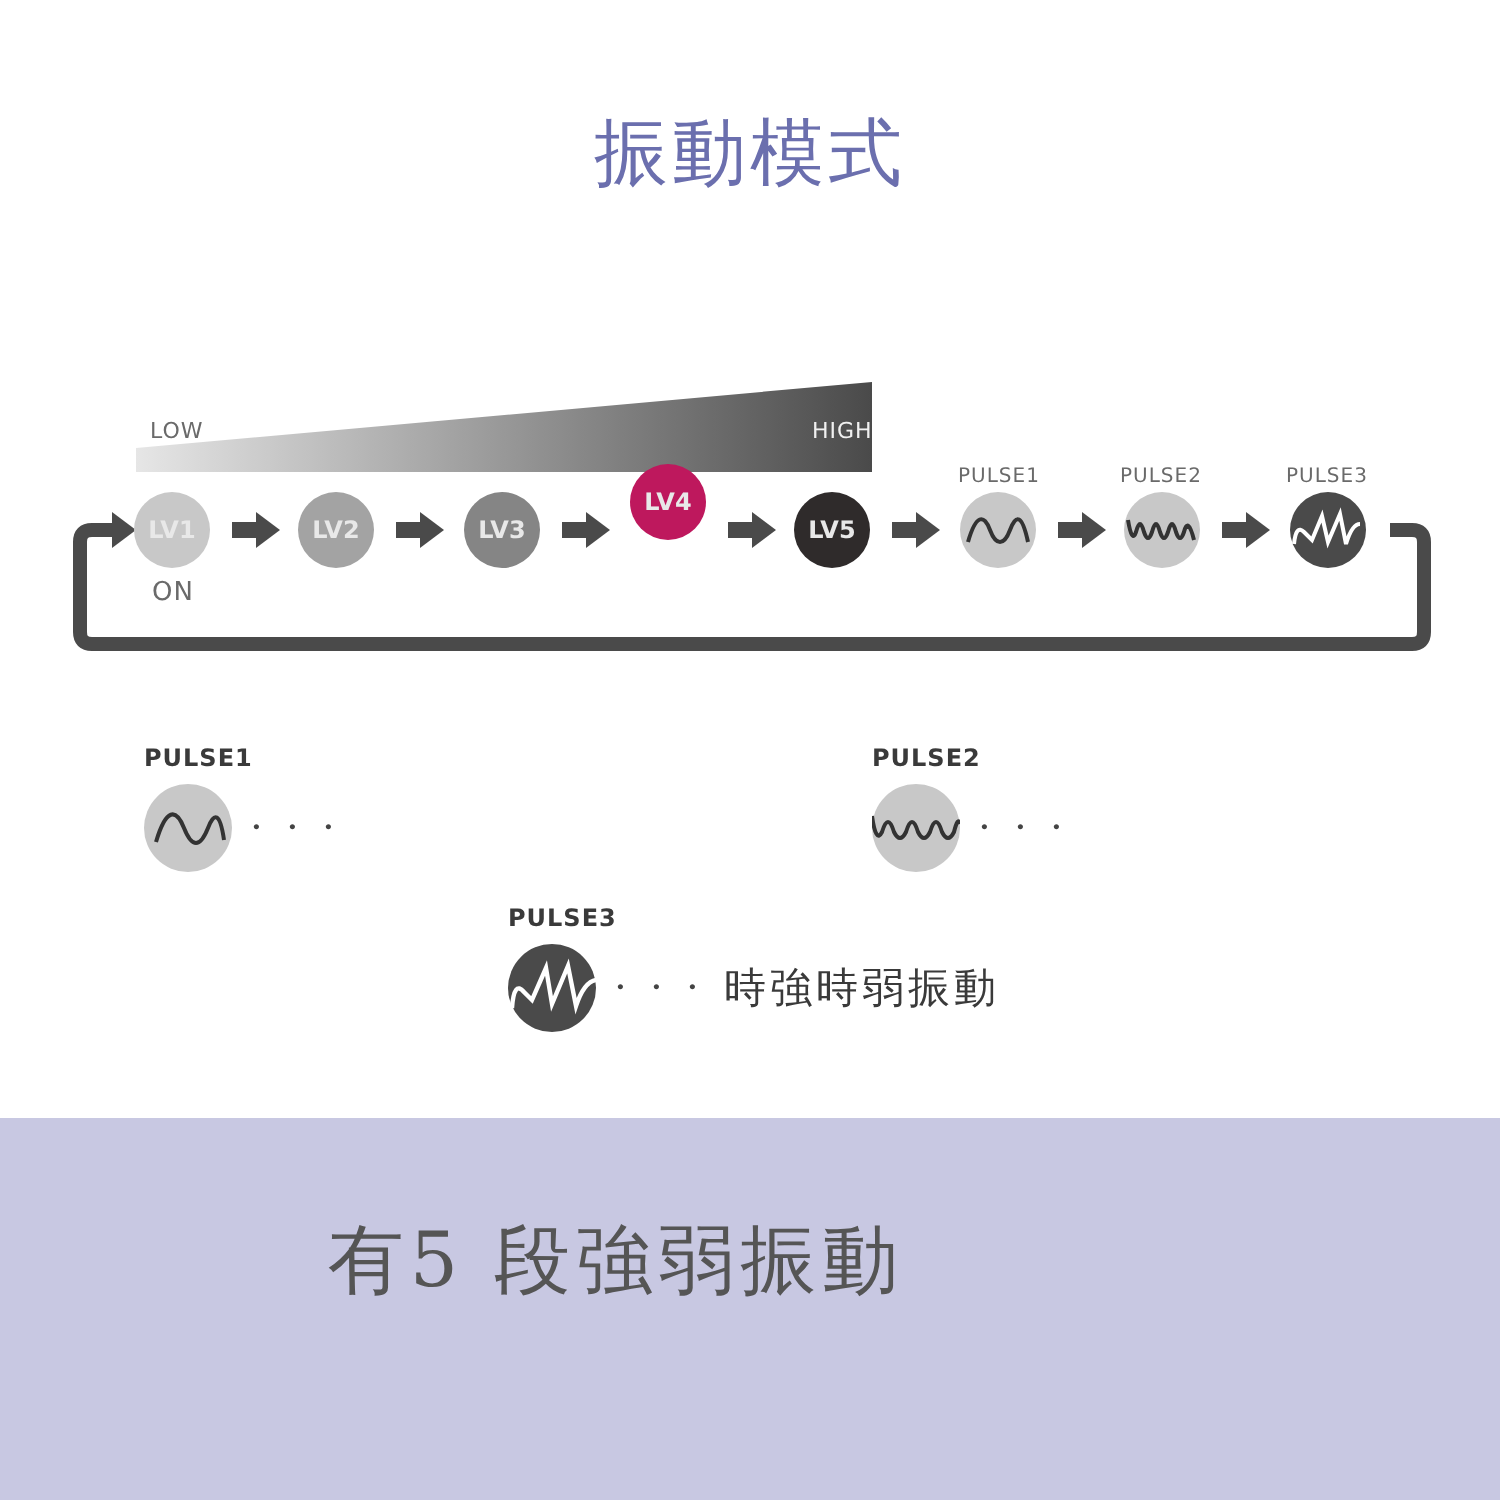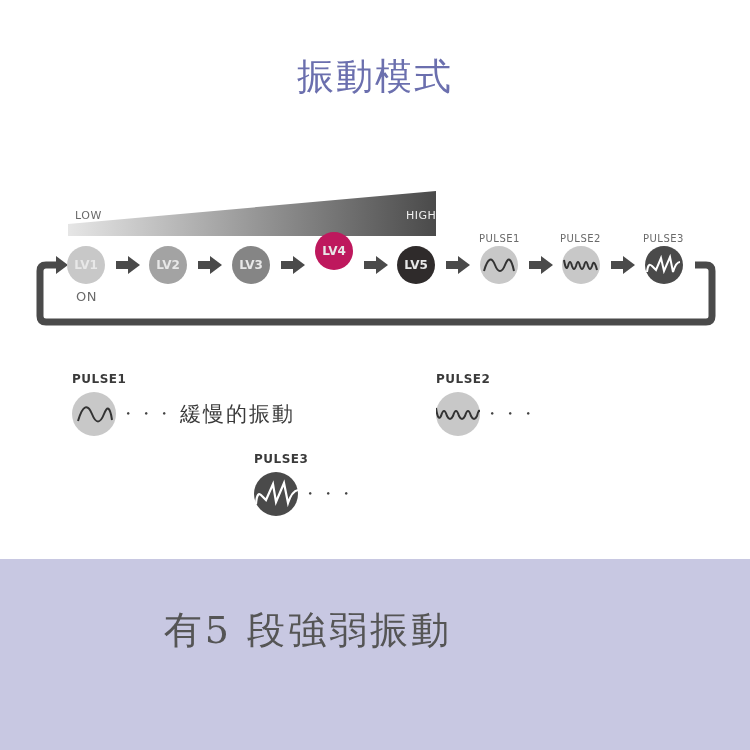--- a/index.html
+++ b/index.html
@@ -90,21 +90,20 @@
 
 <div class="legend" style="left:72px;top:372px;">
   <div class="ltitle">PULSE1</div>
   <div class="lrow">
     <div class="lcircle" style="background:#c8c8c8;">
       <svg width="44" height="44">
           <path d="M6,29 C11,12 16,12 20,22 C24,32 28,32 32,22 C35,14 38,14 40,28" fill="none" stroke="#333" stroke-width="2"></path>
         </svg>
     </div>
     <span class="ldots">・・・</span>
-    <span class="ldesc">緩慢的振動</span>
   </div>
 </div>
 
 <div class="legend" style="left:436px;top:372px;">
   <div class="ltitle">PULSE2</div>
   <div class="lrow">
     <div class="lcircle" style="background:#c8c8c8;">
       <svg width="44" height="44">
           <path d="M0,16 Q2,30 5,24 Q8,14 11,24 Q14,30 17,24 Q20,14 23,24 Q26,30 29,24 Q32,14 35,24 Q38,30 41,24 Q43,16 44,20" fill="none" stroke="#333" stroke-width="2"></path>
         </svg>
@@ -115,18 +114,19 @@
 
 <div class="legend" style="left:254px;top:452px;">
   <div class="ltitle">PULSE3</div>
   <div class="lrow">
     <div class="lcircle" style="background:#4a4a4a;">
       <svg width="44" height="44">
           <path d="M2,32 Q3,18 8,24 L12,28 L19,12 L22,30 L30,11 L34,31 Q38,19 44,18" fill="none" stroke="#ffffff" stroke-width="2.2"></path>
         </svg>
     </div>
     <span class="ldots">・・・</span>
+    <span class="ldesc">時強時弱振動</span>
   </div>
 </div>
 
 <div class="band">
   <div class="line" style="top:46px;">有5 段強弱振動</div>
 </div>
 
 </body></html>

